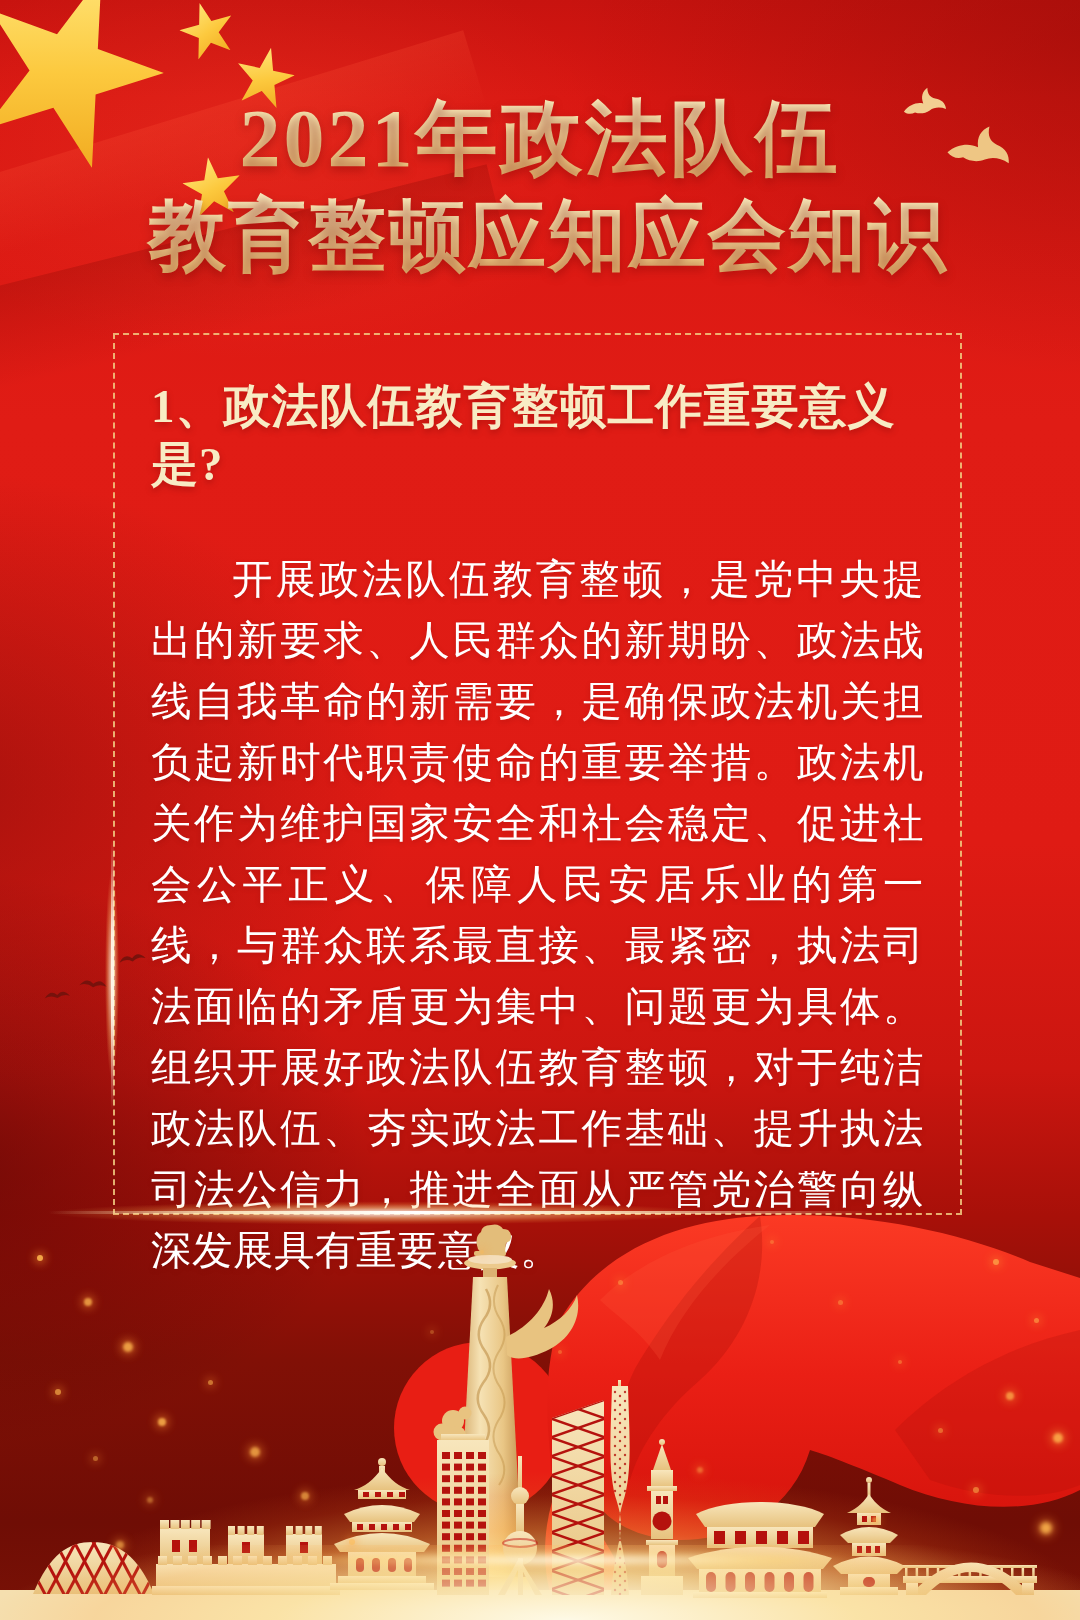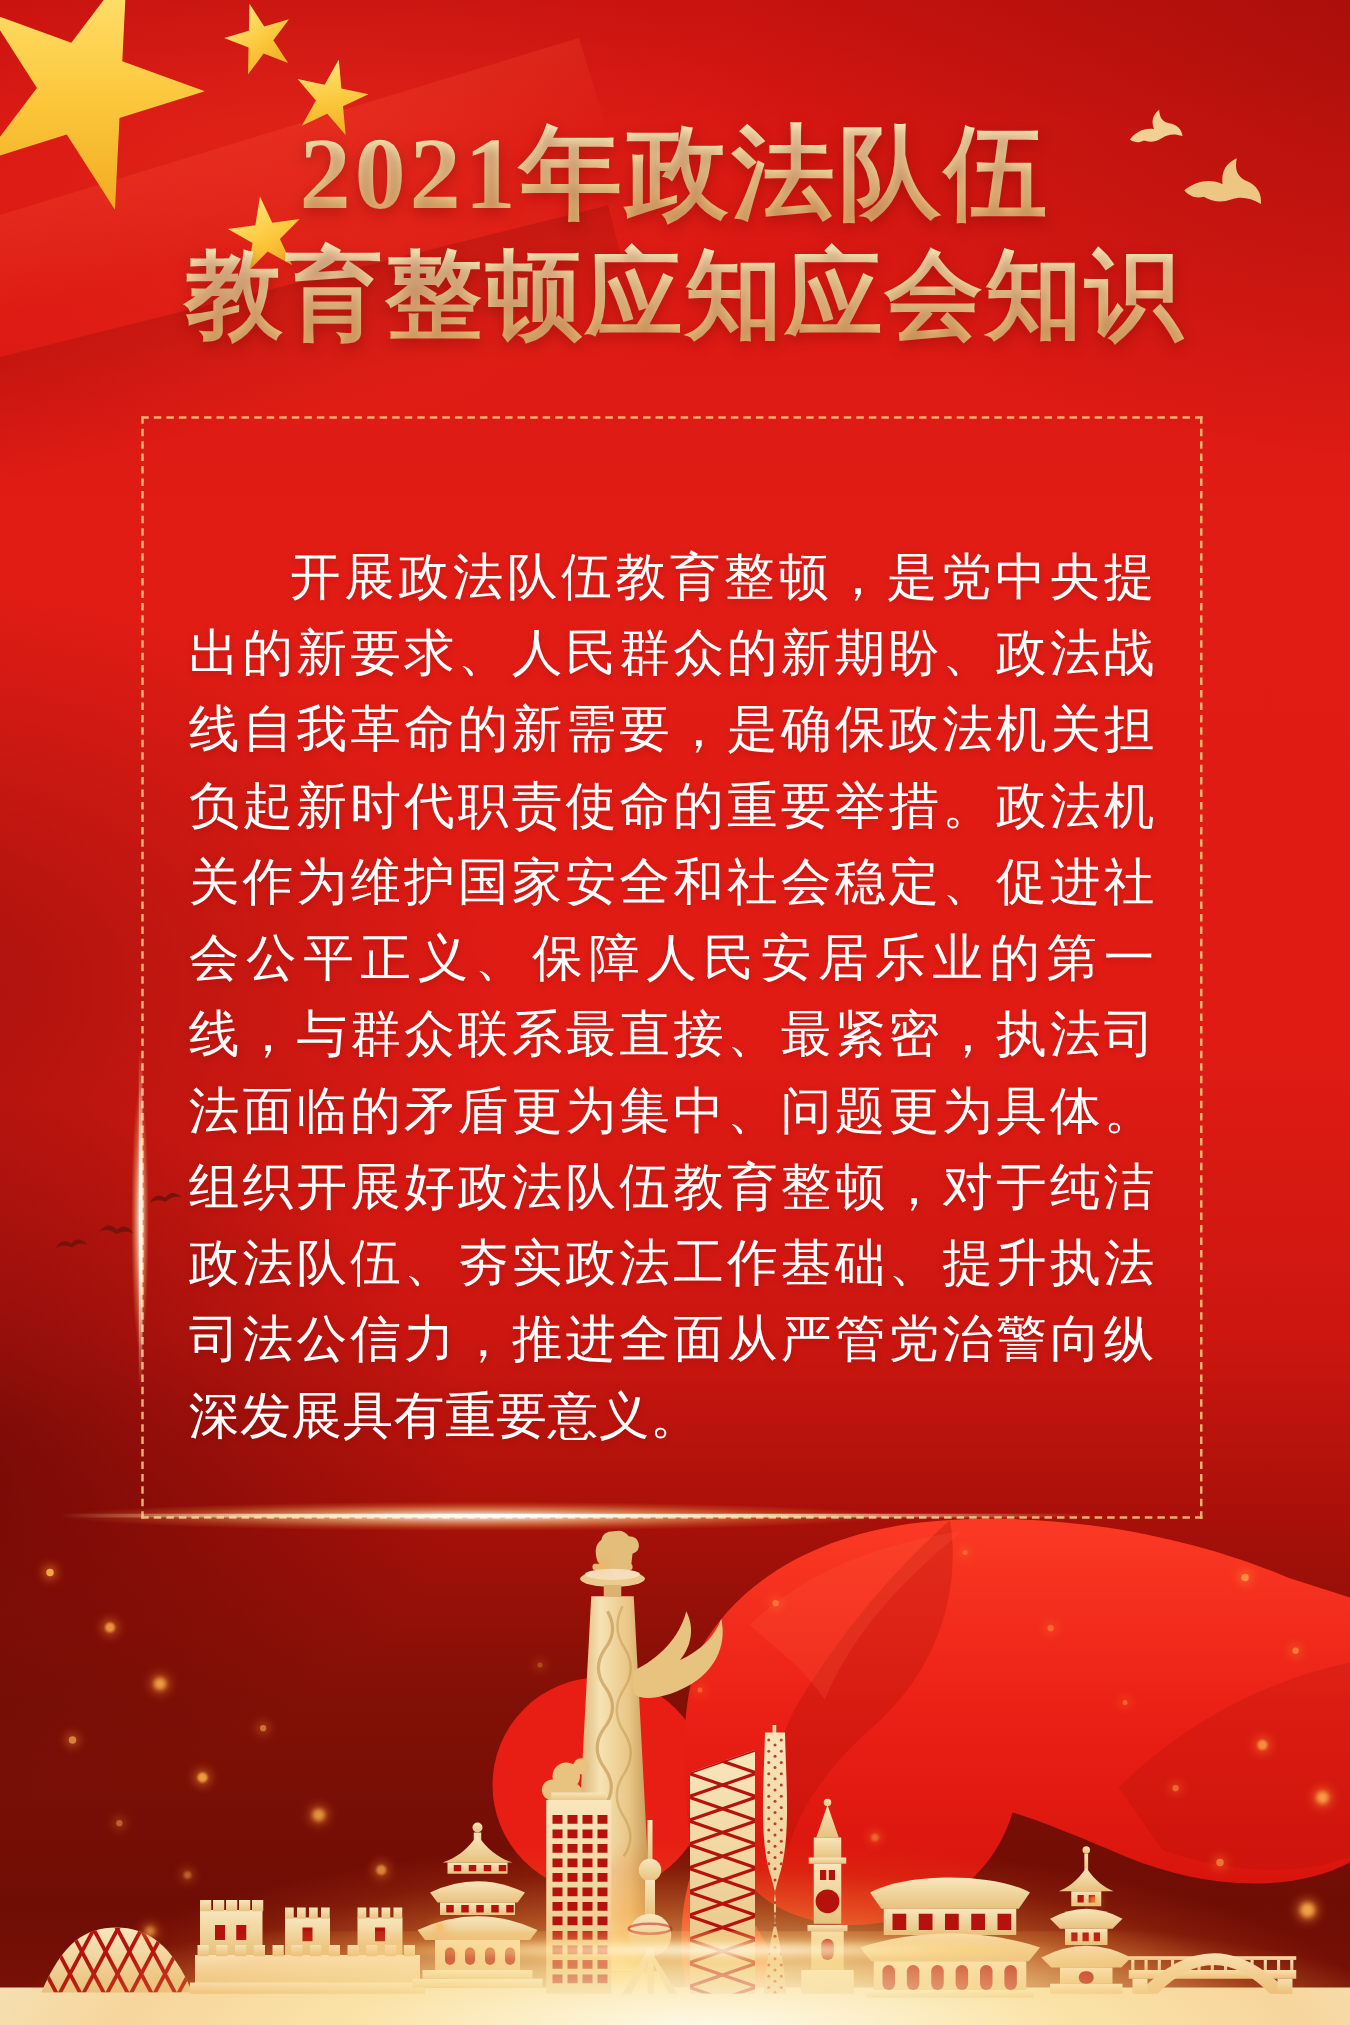--- a/index.html
+++ b/index.html
@@ -85,20 +85,21 @@
       <path transform="translate(66,40) scale(1.15) rotate(6)" fill="#eec684" d="M4 26 C12 18 22 16 30 19 C28 10 31 4 38 0 C37 8 40 13 46 15 C54 17 58 23 58 30 C50 26 43 26 37 29 C31 32 24 32 18 29 C13 31 8 30 4 26 Z"></path>
     </g>
   </svg>
 
   <header class="abs title">
     <span class="t1 gold-text">2021年政法队伍</span>
     <span class="t2 gold-text">教育整顿应知应会知识</span>
   </header>
 
   <section class="abs qbox">
+    <h2 class="question"><span>1、</span><span>政法队伍教育整顿工作重要意义是?</span></h2>
     <p class="answer">开展政法队伍教育整顿，是党中央提出的新要求、人民群众的新期盼、政法战线自我革命的新需要，是确保政法机关担负起新时代职责使命的重要举措。政法机关作为维护国家安全和社会稳定、促进社会公平正义、保障人民安居乐业的第一线，与群众联系最直接、最紧密，执法司法面临的矛盾更为集中、问题更为具体。组织开展好政法队伍教育整顿，对于纯洁政法队伍、夯实政法工作基础、提升执法司法公信力，推进全面从严管党治警向纵深发展具有重要意义。</p>
   </section>
 
   <svg class="abs" style="left:42px;top:940px;" width="120" height="80" viewBox="0 0 120 80">
     <g fill="#6e120c" opacity=".85">
       <path transform="translate(2,50) scale(1.05) rotate(-6)" d="M0 8 Q6 0 12 6 Q18 0 24 8 Q18 5 12 9 Q6 5 0 8 Z"></path>
       <path transform="translate(38,36) scale(1.15) rotate(4)" d="M0 8 Q6 0 12 6 Q18 0 24 8 Q18 5 12 9 Q6 5 0 8 Z"></path>
       <path transform="translate(76,14) scale(1.1) rotate(-10)" d="M0 8 Q6 0 12 6 Q18 0 24 8 Q18 5 12 9 Q6 5 0 8 Z"></path>
     </g>
   </svg>

